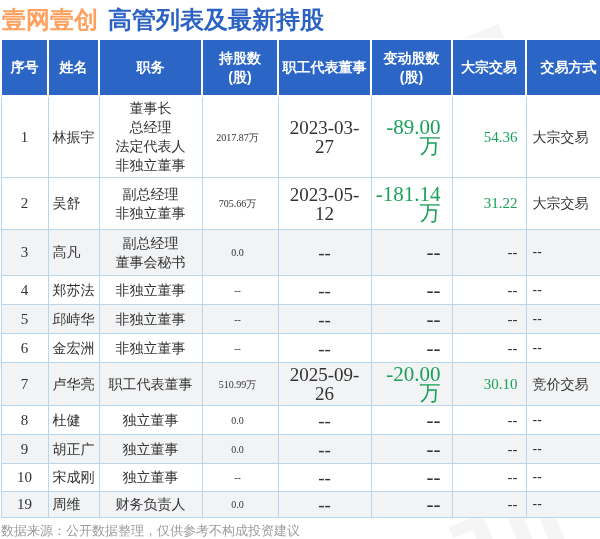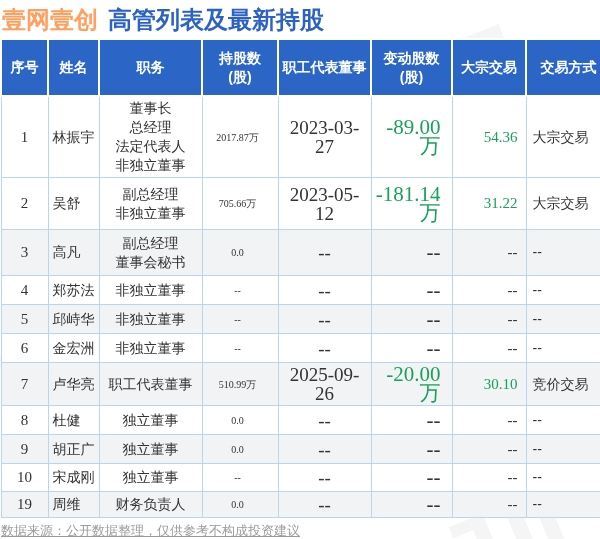--- a/index.html
+++ b/index.html
@@ -105,21 +105,20 @@
   td:nth-child(7){text-align:right;padding-right:8px;font-family:"Liberation Serif","DejaVu Serif",serif;font-size:15px;}
   td:nth-child(8){text-align:left;padding-left:6px;}
   td.green{color:var(--negative-change);}
 
   
   .footer{
     margin-top:4px;
     padding-left:1px;
     font-size:13px;
     color:var(--footer-text);
-    text-decoration:underline;
   }
 </style>
 </head>
 <body>
 
 <div class="page">
 
   <div class="wm-layer">
     <div class="wm wm1">证券之星</div>
     <div class="wm wm2">证券之星</div>

